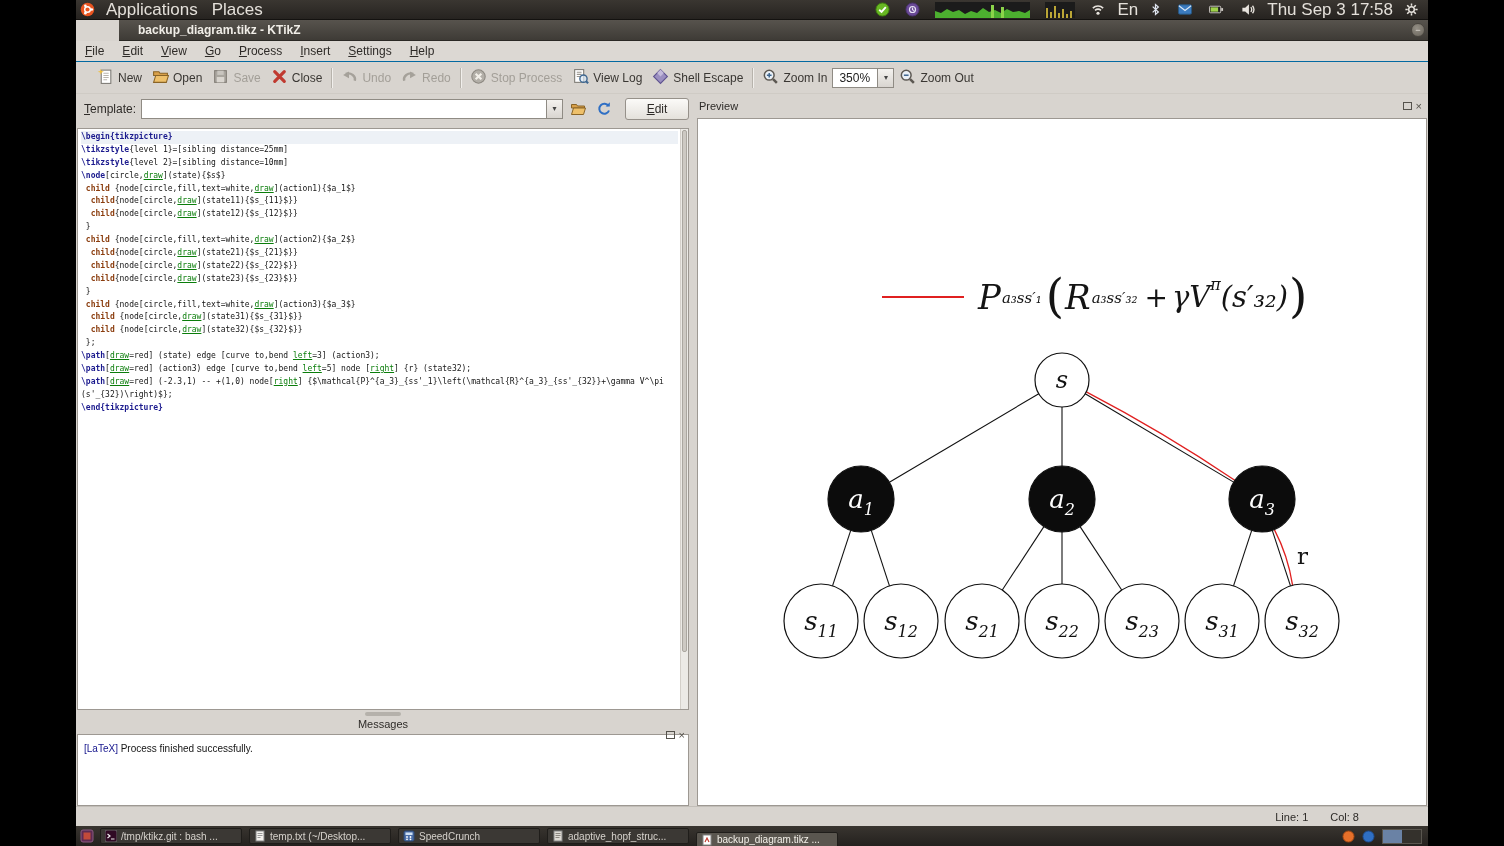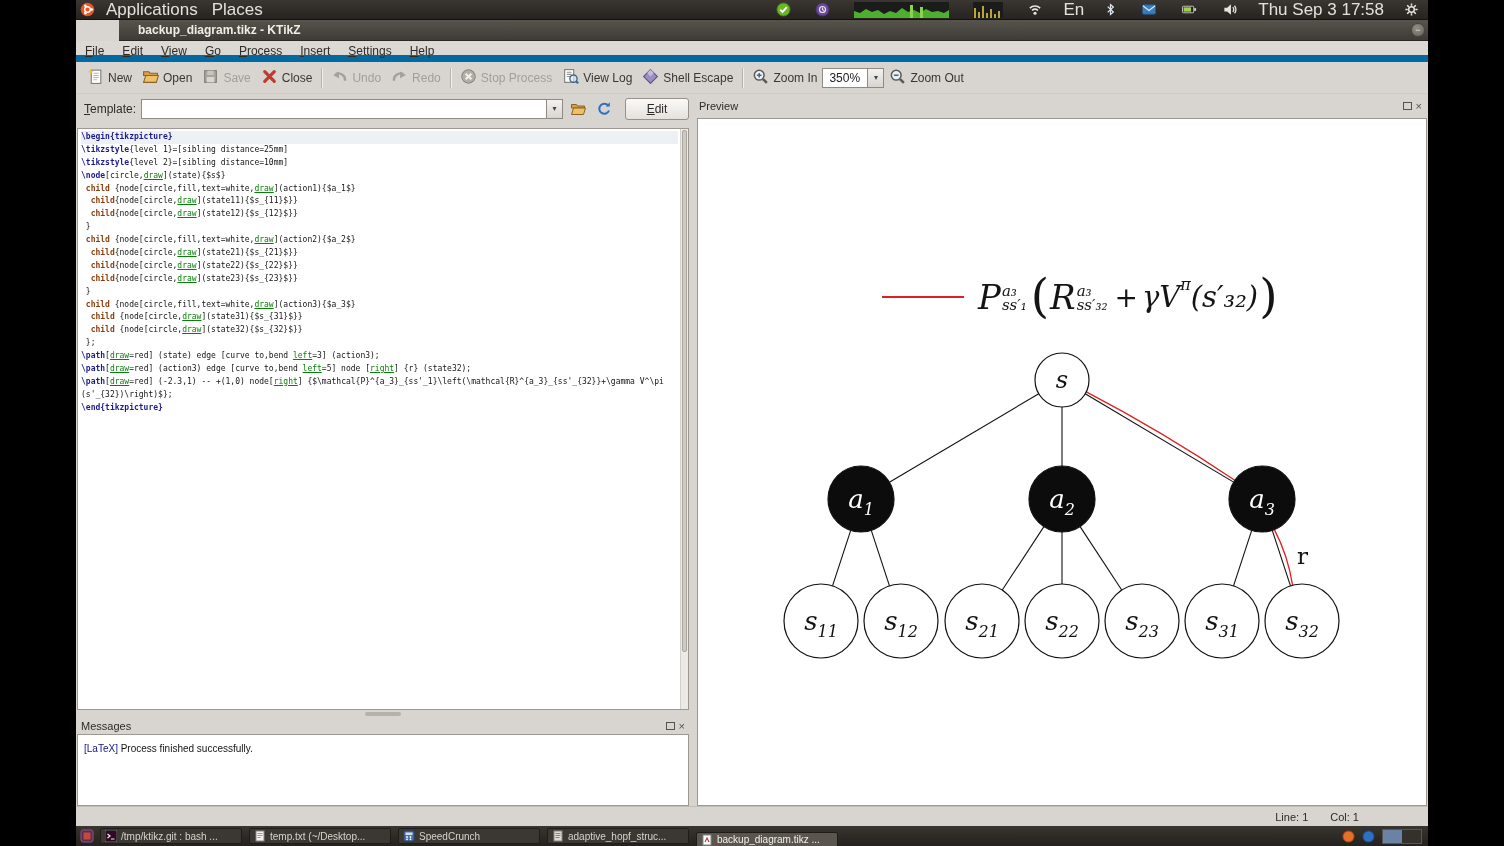--- a/index.html
+++ b/index.html
@@ -8,44 +8,44 @@
          font-family:"Liberation Sans", sans-serif; }
   .screen { position:absolute; left:76px; top:0; width:1352px; height:846px;
             background:#d8d4cf; overflow:hidden; }
 
   
   .top-panel { position:absolute; left:0; top:0; width:100%; height:20px;
     background:linear-gradient(#3a3631,#262320); color:#e4e0da; display:flex;
     align-items:center; font-size:17px; border-bottom:1px solid #141210; }
   .p-icon { display:flex; align-items:center; justify-content:center; margin:0 4px; }
   .p-menu { padding:0 7px; line-height:20px; display:inline-block; }
-  .p-right { margin-left:auto; display:flex; align-items:center; gap:16px; padding-right:5px; }
+  .p-right { margin-left:auto; display:flex; align-items:center; gap:7px; padding-right:5px; }
   .p-right > * { flex:none; }
   .p-text { color:#e4e0da; }
 
   
   .title-bar { position:absolute; left:0; top:20px; width:100%; height:21px;
     background:linear-gradient(#57534d,#3e3b36); border-bottom:1px solid #2a2824;
     color:#f0ede7; font-size:12px; font-weight:bold; display:flex; align-items:center;margin-left:43px; }
   .title-bar .title { padding-left:19px; }
   .win-buttons { margin-left:auto; display:flex; gap:5px; padding-right:8px; }
   .wbtn { width:14px; height:14px; border-radius:50%; font-size:9px; line-height:12px;
           text-align:center; font-weight:normal; }
   .wbtn.min,.wbtn.max { background:radial-gradient(circle at 40% 35%,#948f86,#686359);
           border:1px solid #49453f; color:#e6e2da; }
   .wbtn.close { background:radial-gradient(circle at 40% 35%,#f08154,#d24f22);
           border:1px solid #96381a; color:#55200e; }
 
   .menubar { position:absolute; left:0; top:41px; width:100%; height:21px;
-    background:#dcd8d3; border-bottom:7px solid #0369a1; font-size:12px; color:#2e2b28; }
+    background:#dcd8d3; border-bottom:1px solid #0369a1; font-size:12px; color:#2e2b28; }
   .menu-item { display:inline-block; padding:0 9px; line-height:21px; }
   .menu-item::first-letter { text-decoration:underline; }
 
   .toolbar { position:absolute; left:0; top:62px; width:100%; height:32px;
-    background:#d8d4cf; display:flex; align-items:center; padding-left:6px;
+    background:#d8d4cf; display:flex; align-items:center; padding-left:16px;
     border-bottom:1px solid #cfcbc5; }
   .tbtn { display:flex; align-items:center; gap:4px; padding:0 5px; height:24px;
     font-size:12px; color:#3a3733; white-space:nowrap; }
   .tbtn.disabled { color:#a39f98; }
   .tsep { width:1px; height:20px; background:#b7b3ac; box-shadow:1px 0 0 #f1efec; margin:0 4px; }
   .combo { display:flex; align-items:center; background:#fff; border:1px solid #8f8b84; height:20px; }
   .combo .val { padding:0 6px; font-size:12px; min-width:44px; color:#222; }
   .combo .arrow { width:16px; align-self:stretch; background:linear-gradient(#f4f2ef,#d9d5d0);
     border-left:1px solid #8f8b84; font-size:8px; color:#444; text-align:center; line-height:18px; }
 
@@ -73,21 +73,21 @@
   .tok-g { color:#0a7d0a; text-decoration:underline; }
   .vscroll { position:absolute; right:0; top:0; bottom:0; width:8px; background:#eceae6;
     border-left:1px solid #d4d0ca; }
   .vthumb { margin:1px; height:90%; background:#cdc9c3; border:1px solid #aaa69f; border-radius:2px; }
 
   .hsplitter { position:absolute; left:0; top:616px; width:614px; height:8px; }
   .hsplitter .grip { width:36px; height:4px; background:#b5b1ab; border-radius:2px; margin:2px auto; }
 
   .messages { position:absolute; left:1px; top:624px; width:612px; height:88px; }
   .msg-header { height:16px; display:flex; align-items:center; font-size:11px;
-    color:#2e2b28; padding:0 4px; }
+    color:#2e2b28; padding:0 4px;flex-direction:column; }
   .panel-icons { margin-left:auto; display:flex; gap:4px; align-items:center; }
   .float-glyph { width:9px; height:8px; border:1px solid #55524c; display:inline-block; }
   .close-glyph { font-size:11px; line-height:10px; color:#55524c; }
   .msg-body { height:72px; background:#fff; border:1px solid #9d9892; font-size:10px;
     padding:8px 6px; color:#141414; }
   .msg-tag { font-weight:normal; color:#14148c; }
 
   
   .vsplitter { position:absolute; left:614px; top:94px; width:7px; height:712px; background:#d8d4cf; }
   .dock { position:absolute; left:621px; top:94px; width:731px; height:712px; }
@@ -101,21 +101,21 @@
 
   
   .formula { position:absolute; left:184px; top:150px; height:56px; display:flex;
     align-items:center; color:#141414; font-family:"DejaVu Serif","DejaVu Sans",serif; }
   .mline { width:82px; height:2px; background:#e02020; margin-right:14px; }
   .m-scr { font-size:34px; font-style:italic; }
   .m-big { font-size:47px; font-weight:300; margin:0 1px; transform:translateY(-2px); }
   .m-it  { font-size:29px; font-style:italic; }
   .m-op  { font-size:28px; margin:0 4px; }
   .m-sup { font-size:16px; font-style:italic; align-self:flex-start; margin-top:6px; }
-  .m-ss  { display:inline-flex; flex-direction:column; font-size:15px; line-height:14px;
+  .m-ss  { display:inline-flex; font-size:15px; line-height:14px;
            font-style:italic; margin:0 3px 0 1px; transform:translateY(1px); }
 
   
   .statusbar { position:absolute; left:0; top:806px; width:100%; height:20px;
     background:#d8d4cf; border-top:1px solid #c2beb8; display:flex; align-items:center;
     justify-content:flex-end; gap:22px; padding-right:69px; font-size:11px; color:#2e2b28; }
   .taskbar { position:absolute; left:0; top:826px; width:100%; height:20px;
     background:linear-gradient(#393530,#24211e); display:flex; align-items:center; }
   .tb-applet { margin:0 6px 0 4px; display:flex; align-items:center; }
   .task { width:142px; height:16px; margin-right:7px; background:#3b3834;
@@ -452,21 +452,21 @@
           <span class="m-it">γV</span>
           <span class="m-sup">π</span>
           <span class="m-it">(s′₃₂)</span>
           <span class="m-big">)</span>
         </div>
     </div>
   </div>
 
   <div class="statusbar">
     <span>Line: 1</span>
-    <span>Col: 1</span>
+    <span>Col: 8</span>
   </div>
 
   <div class="taskbar">
     <span class="tb-applet">
       <svg width="14" height="14" viewBox="0 0 14 14">
           <rect x="1" y="1" width="12" height="12" rx="2" fill="#5d2a52" stroke="#8a5a80"></rect>
           <rect x="3.5" y="3.5" width="7" height="7" fill="#c24a3a"></rect>
         </svg>
     </span>
     <div class="task">

